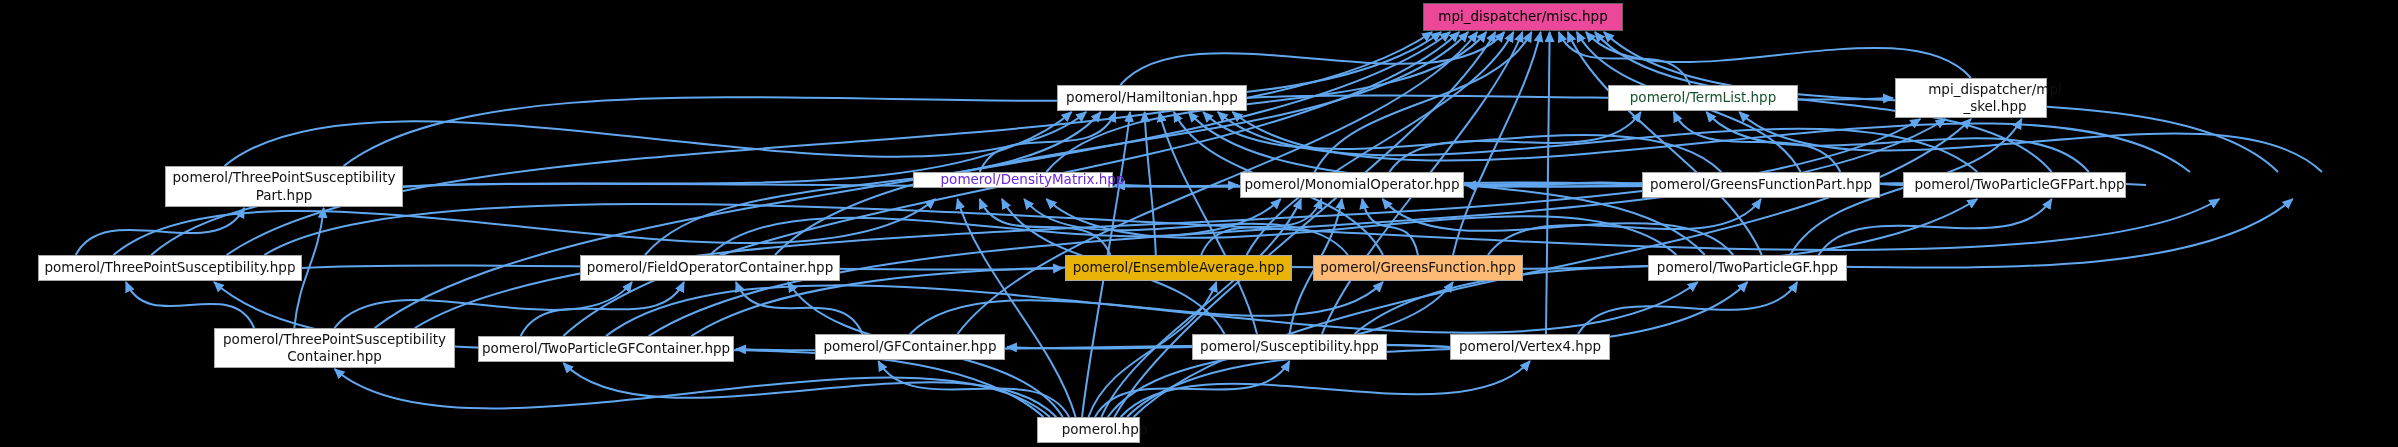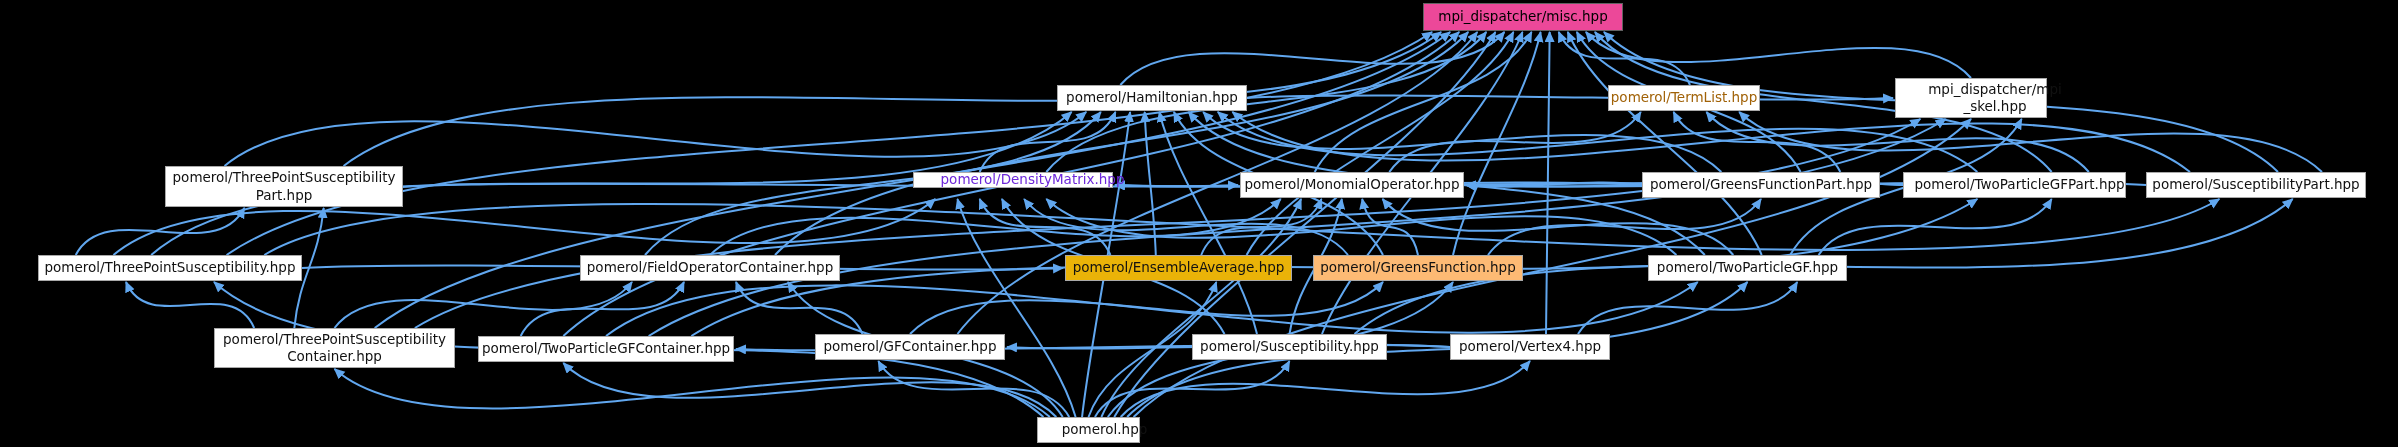--- a/index.html
+++ b/index.html
@@ -138,21 +138,21 @@
       <path d="M 1094.9375 417 C 1129.95875 354.82375, 1254.47875 423.17625, 1289.5 361" class="edge" stroke="#61a7ef" marker-end="url(#arrow)"></path>
       <path d="M 1120.6875 417 C 1194.36375 333.34875, 1456.32375 444.65125, 1530 361" class="edge" stroke="#61a7ef" marker-end="url(#arrow)"></path>
     </svg>
   <div id="nodes">
       <div class="node highlight" title="mpi_dispatcher/misc.hpp" style="left: 1423px; top: 3px; width: 200px; height: 28px; background: #ec4899; border-color: rgb(98, 98, 98); color: rgb(0, 0, 0);">
         <span>mpi_dispatcher/misc.hpp</span>
       </div>
       <div class="node" title="pomerol/Hamiltonian.hpp" style="left: 1057px; top: 85px; width: 190px; height: 26px; background: rgb(255, 255, 255); border-color: rgb(169, 169, 169); color: rgb(17, 17, 17);">
         <span>pomerol/Hamiltonian.hpp</span>
       </div>
-      <div class="node" title="pomerol/TermList.hpp" style="left: 1608px; top: 85px; width: 152px; height: 26px; background: rgb(255, 255, 255); border-color: rgb(169, 169, 169); color: #a16207;">
+      <div class="node" title="pomerol/TermList.hpp" style="left: 1608px; top: 85px; width: 190px; height: 26px; background: rgb(255, 255, 255); border-color: rgb(169, 169, 169); color: #14532d;">
         <span>pomerol/TermList.hpp</span>
       </div>
       <div class="node" title="mpi_dispatcher/mpi_skel.hpp" style="left: 1895px; top: 78px; width: 152px; height: 40px; background: rgb(255, 255, 255); border-color: rgb(169, 169, 169); color: rgb(17, 17, 17); padding-left: 48px;">
         <span>mpi_dispatcher/mpi</span>
         <span>_skel.hpp</span>
       </div>
       <div class="node" title="pomerol/ThreePointSusceptibilityPart.hpp" style="left: 165px; top: 166px; width: 238px; height: 41px; background: rgb(255, 255, 255); border-color: rgb(169, 169, 169); color: rgb(17, 17, 17);">
         <span>pomerol/ThreePointSusceptibility</span>
         <span>Part.hpp</span>
       </div>
@@ -160,23 +160,20 @@
         <span>pomerol/DensityMatrix.hpp</span>
       </div>
       <div class="node" title="pomerol/MonomialOperator.hpp" style="left: 1240px; top: 172px; width: 224px; height: 26px; background: rgb(255, 255, 255); border-color: rgb(169, 169, 169); color: rgb(17, 17, 17);">
         <span>pomerol/MonomialOperator.hpp</span>
       </div>
       <div class="node" title="pomerol/GreensFunctionPart.hpp" style="left: 1642px; top: 172px; width: 238px; height: 26px; background: rgb(255, 255, 255); border-color: rgb(169, 169, 169); color: rgb(17, 17, 17);">
         <span>pomerol/GreensFunctionPart.hpp</span>
       </div>
       <div class="node" title="pomerol/TwoParticleGFPart.hpp" style="left: 1903px; top: 172px; width: 223px; height: 26px; background: rgb(255, 255, 255); border-color: rgb(169, 169, 169); color: rgb(17, 17, 17); padding-left: 10px;">
         <span>pomerol/TwoParticleGFPart.hpp</span>
-      </div>
-      <div class="node" title="pomerol/SusceptibilityPart.hpp" style="left: 2146px; top: 172px; width: 220px; height: 26px; background: rgb(255, 255, 255); border-color: rgb(169, 169, 169); color: rgb(17, 17, 17);">
-        <span>pomerol/SusceptibilityPart.hpp</span>
       </div>
       <div class="node" title="pomerol/ThreePointSusceptibility.hpp" style="left: 38px; top: 255px; width: 264px; height: 26px; background: rgb(255, 255, 255); border-color: rgb(169, 169, 169); color: rgb(17, 17, 17);">
         <span>pomerol/ThreePointSusceptibility.hpp</span>
       </div>
       <div class="node" title="pomerol/FieldOperatorContainer.hpp" style="left: 580px; top: 255px; width: 260px; height: 26px; background: rgb(255, 255, 255); border-color: rgb(169, 169, 169); color: rgb(17, 17, 17);">
         <span>pomerol/FieldOperatorContainer.hpp</span>
       </div>
       <div class="node" title="pomerol/EnsembleAverage.hpp" style="left: 1065px; top: 255px; width: 227px; height: 26px; background: #eab308; border-color: rgb(169, 169, 169); color: rgb(17, 17, 17);">
         <span>pomerol/EnsembleAverage.hpp</span>
       </div>

